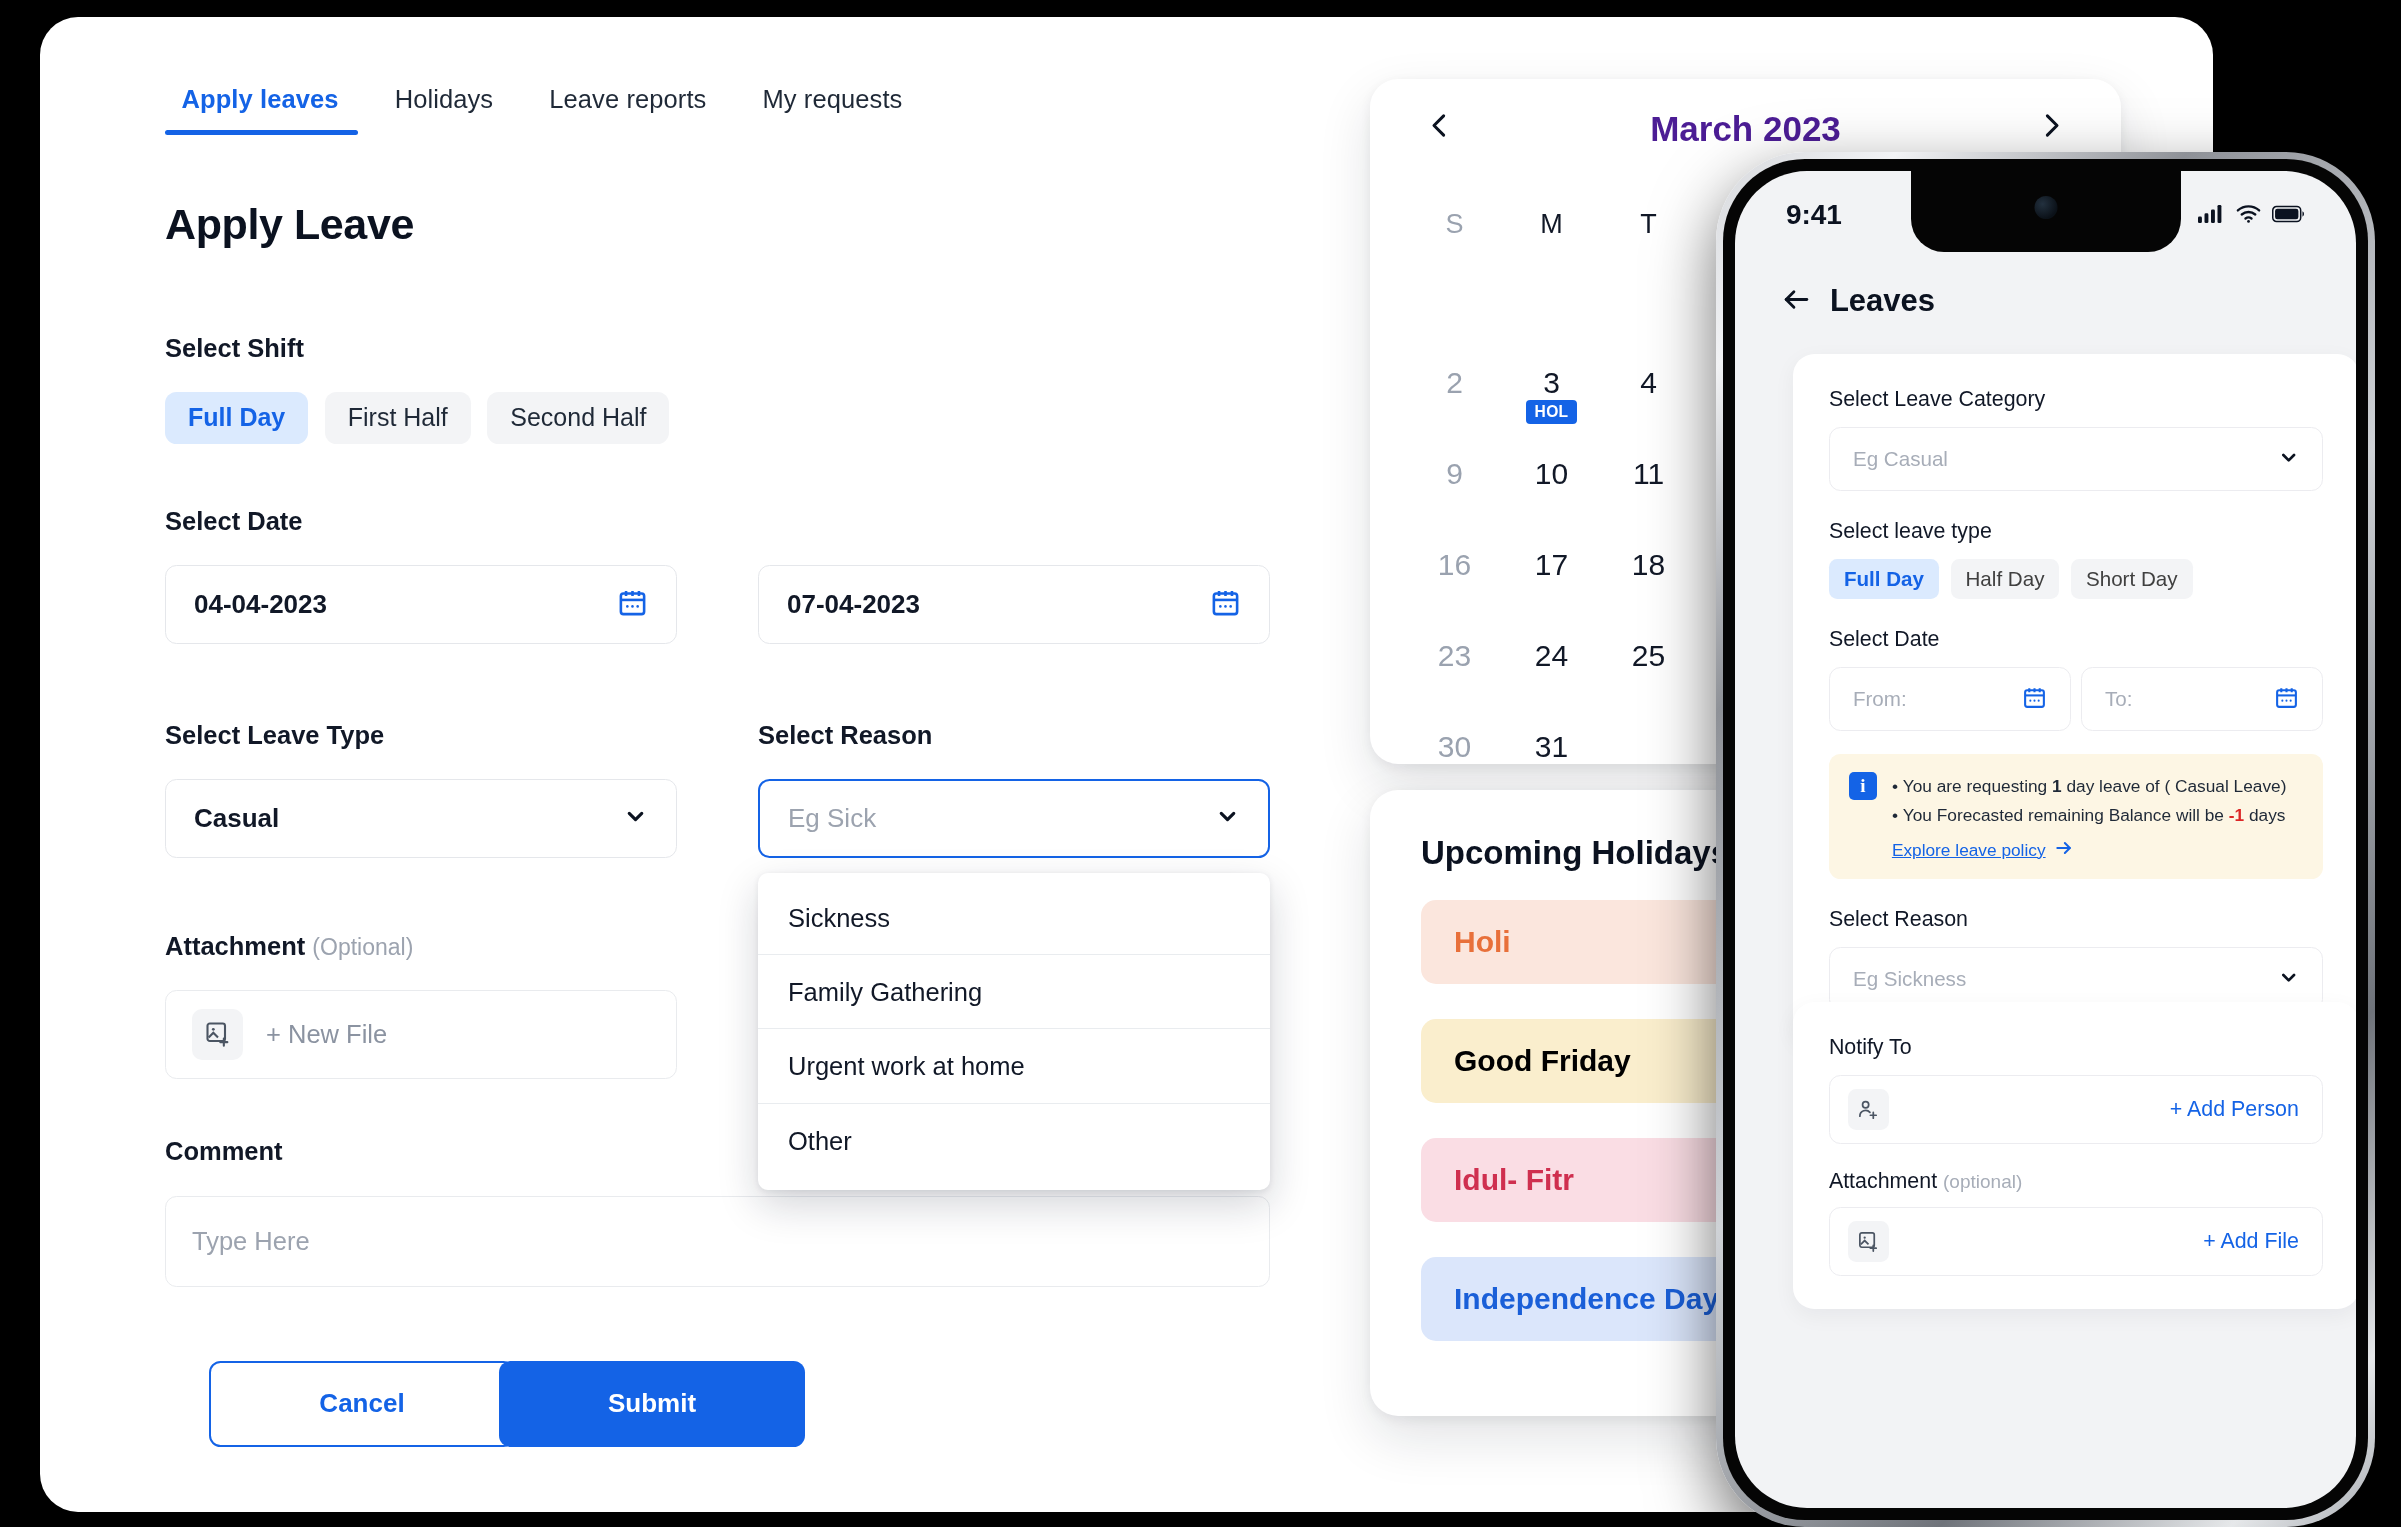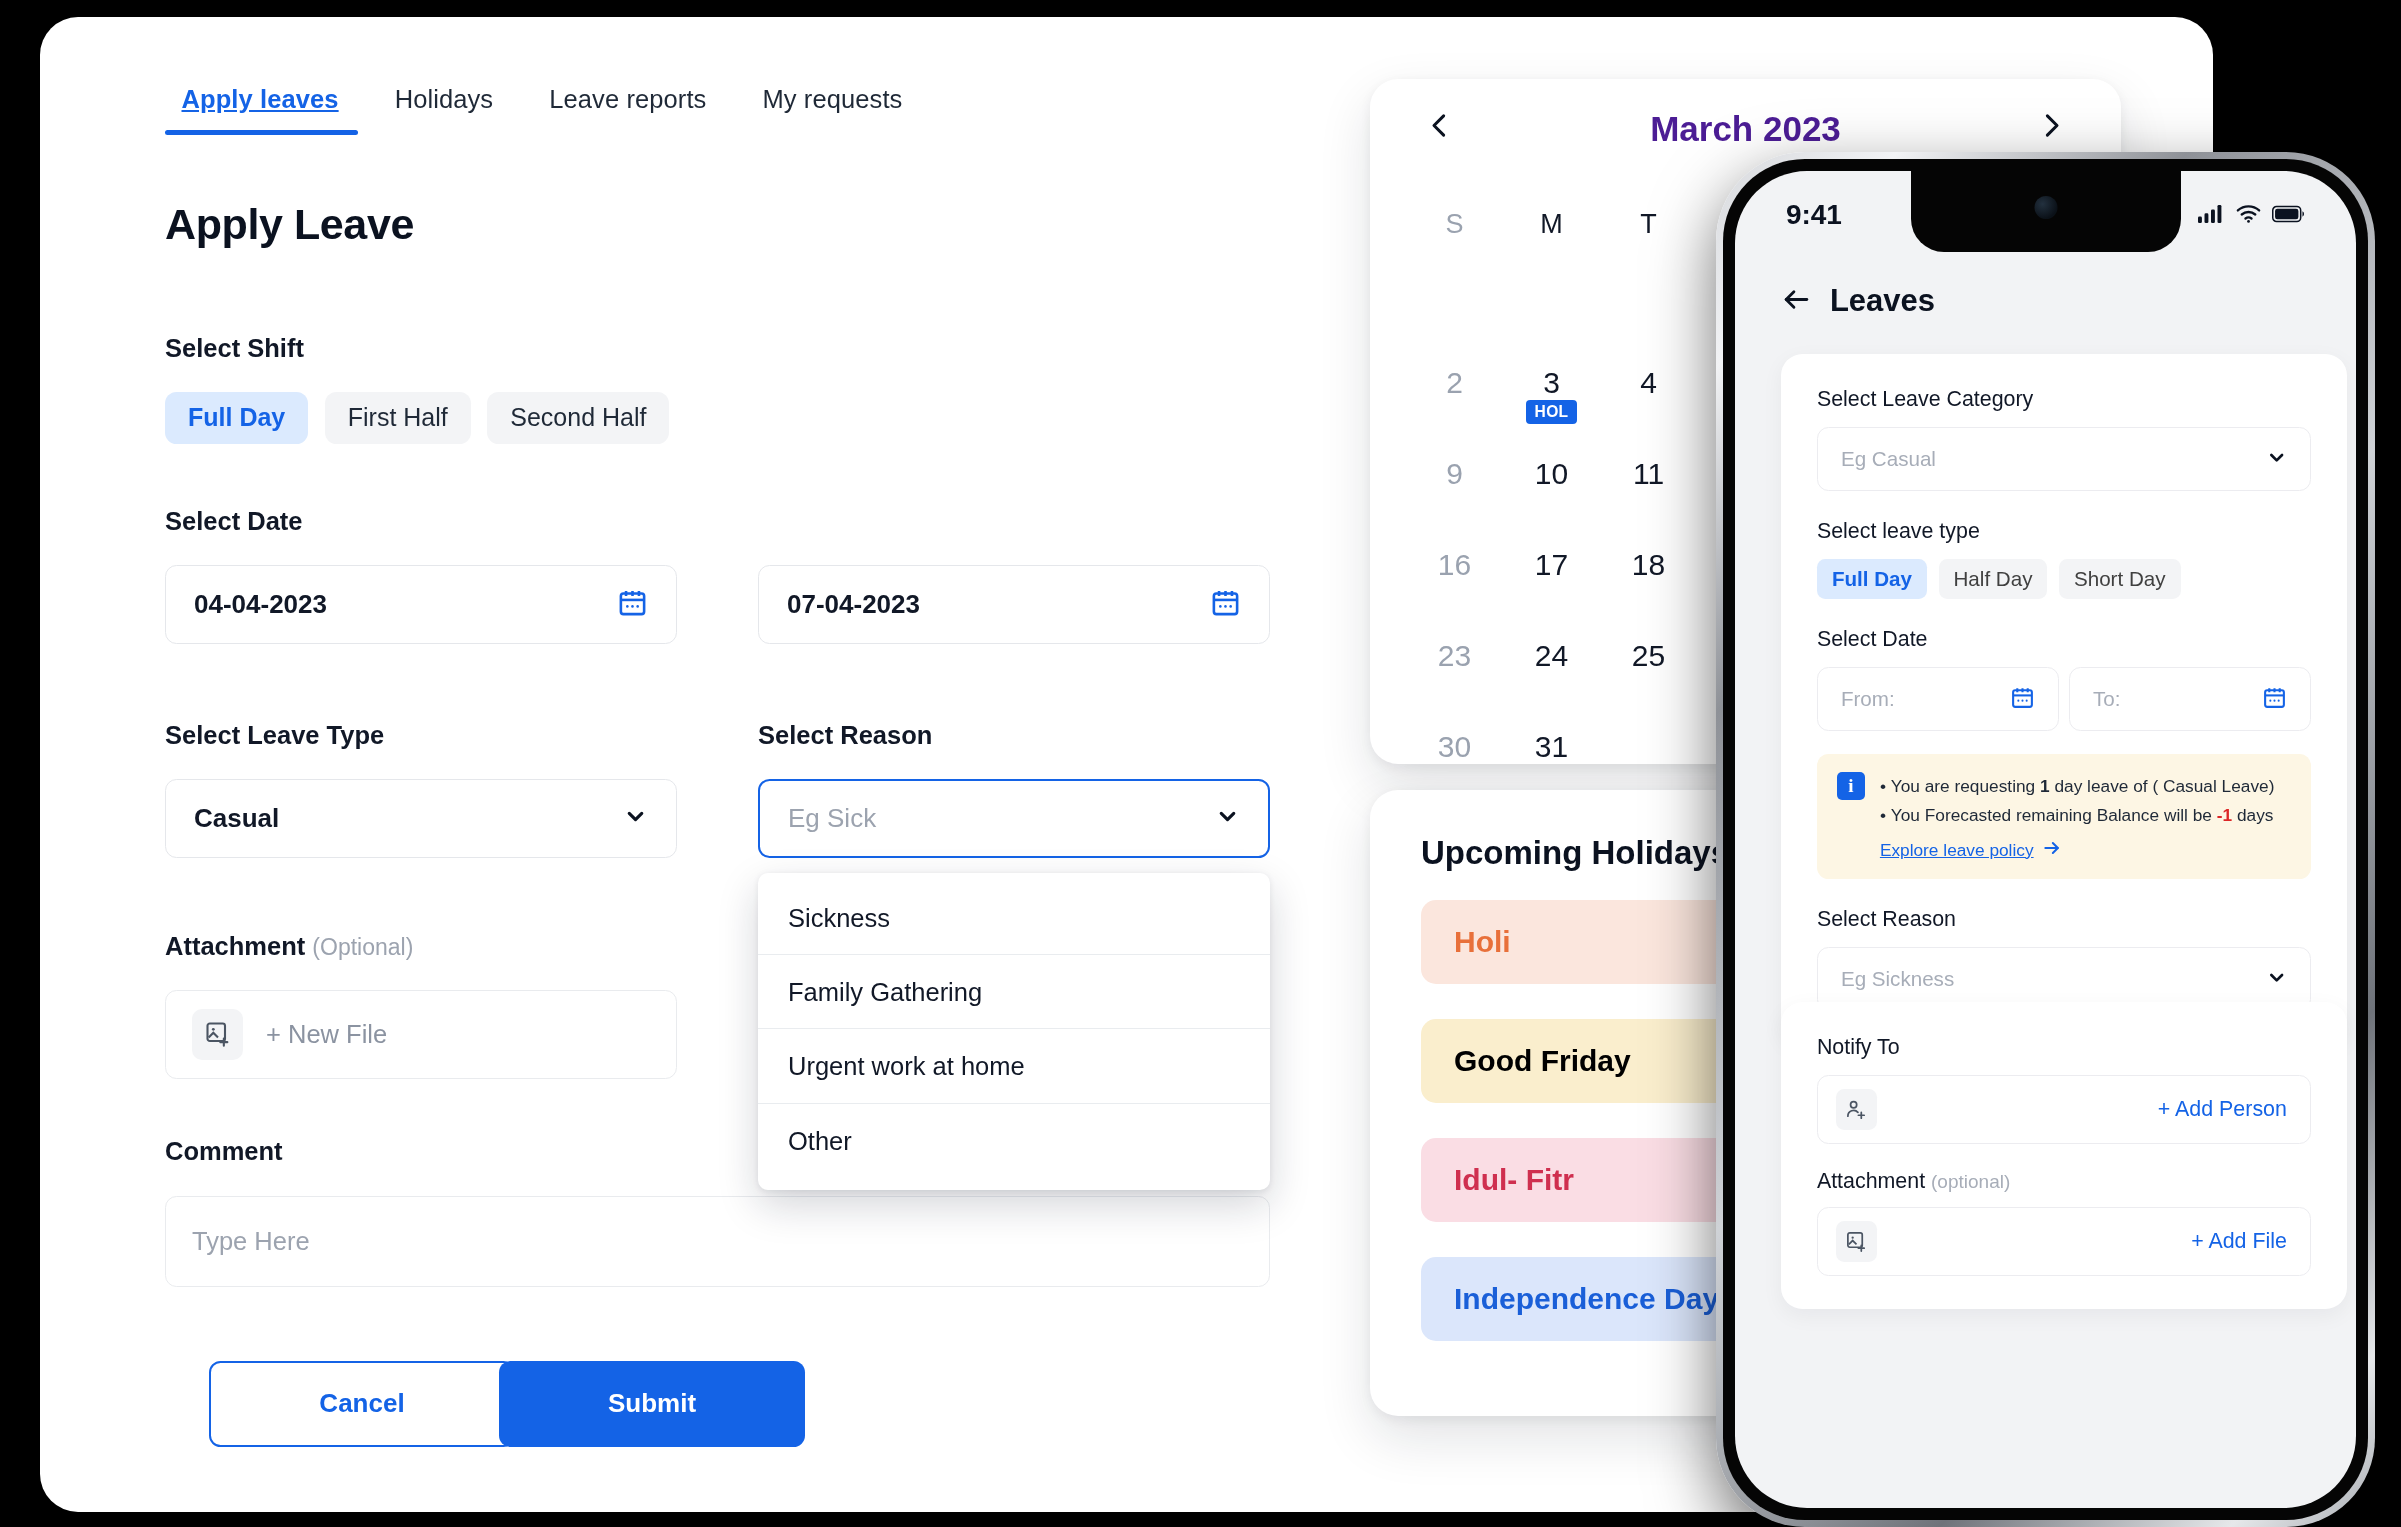--- a/index.html
+++ b/index.html
@@ -20,21 +20,21 @@
     border-radius: 38px;
     overflow: hidden;
   }
 
   
   .tabbar { position: absolute; left: 125px; top: 68px; display: flex; gap: 0; }
   .tab {
     font-size: 25.5px; color: #1f2937; padding: 0 28px 21.4px 28px;
     cursor: pointer; white-space: nowrap; letter-spacing: 0.1px;
   }
-  .tab:first-child { padding-left: 16.5px; text-decoration: underline; }
+  .tab:first-child { padding-left: 16.5px; }
   .tab.active { color: #1463e6; font-weight: 600; position: relative; }
   .tab.active::after {
     content: ""; position: absolute; left: 0; right: 8.2px; bottom: 0;
     height: 5px; background: #1463e6; border-radius: 2.5px;
   }
 
   .page-title {
     position: absolute; left: 125px; top: 183px;
     font-size: 43px; font-weight: 700; color: #0b1220; letter-spacing: -0.4px;
   }
@@ -204,21 +204,21 @@
   .st-right { display: flex; align-items: center; gap: 11.5px; }
 
   .phone-nav {
     position: absolute; top: 97px; left: 0; width: 100%;
     display: flex; align-items: center; gap: 18px; padding: 0 46px;
     height: 66px;
   }
   .phone-nav-title { font-size: 31px; font-weight: 700; color: #0b1220; }
 
   .pcard {
-    position: absolute; left: 46px; width: 566px;
+    position: absolute; left: 58px; width: 566px;
     background: #ffffff; border-radius: 21.4px;
     box-shadow: 0 6.6px 21.4px rgba(15,23,42,.05);
     padding: 33px 36px;
   }
   .pcard-a { top: 183px; }
   .pcard-b { top: 831px; }
   .p-lbl { font-size: 21.4px; color: #111827; margin-bottom: 15px; }
   .p-field {
     border: 1.2px solid #ececf0; border-radius: 11.5px; height: 64px;
     display: flex; align-items: center; justify-content: space-between;

